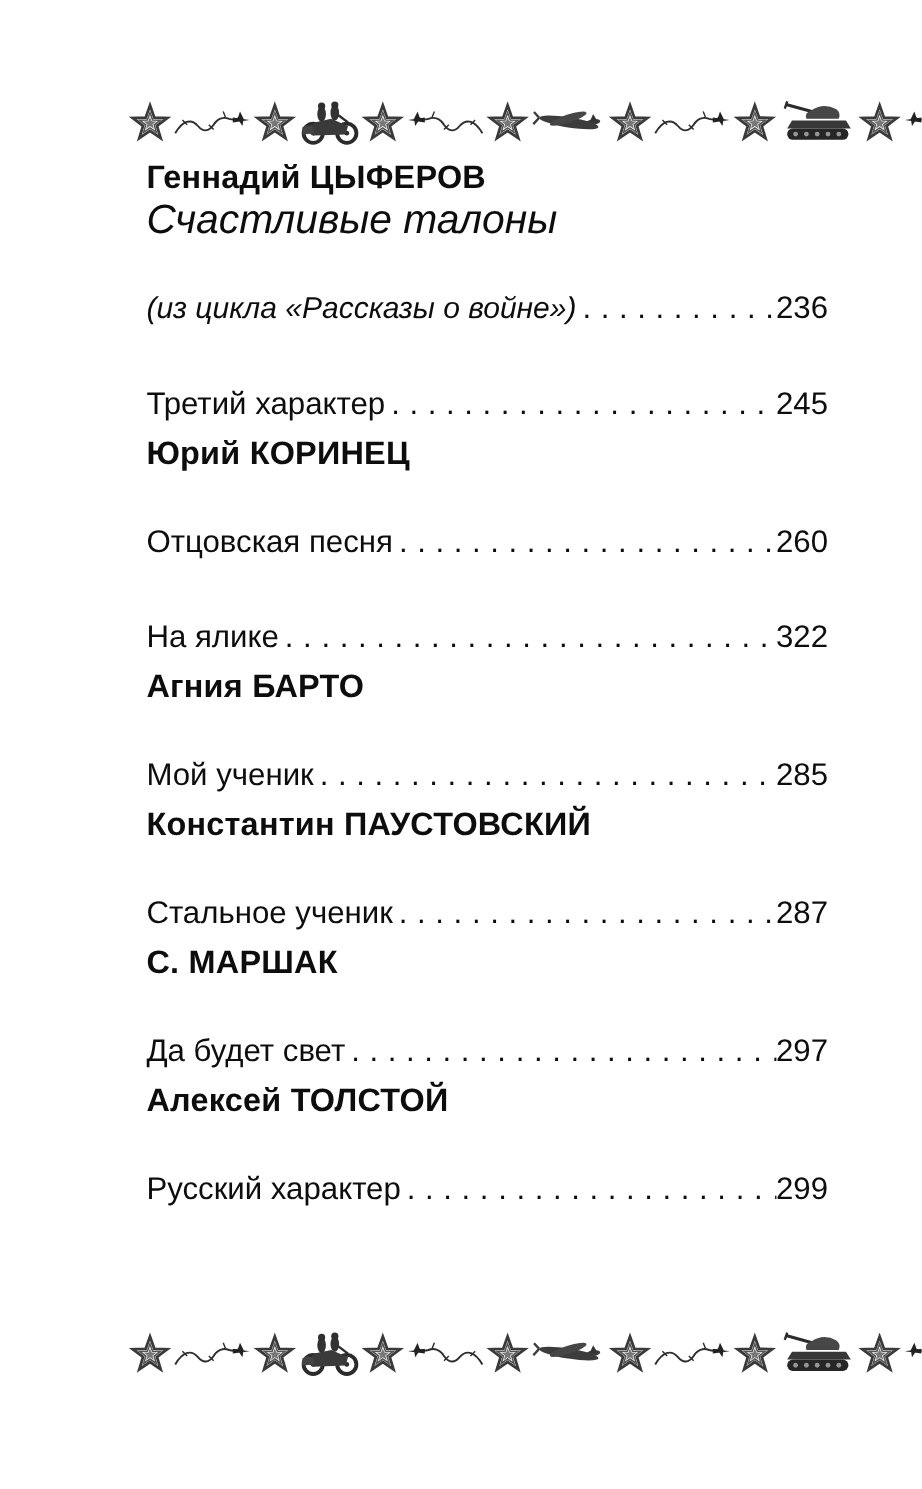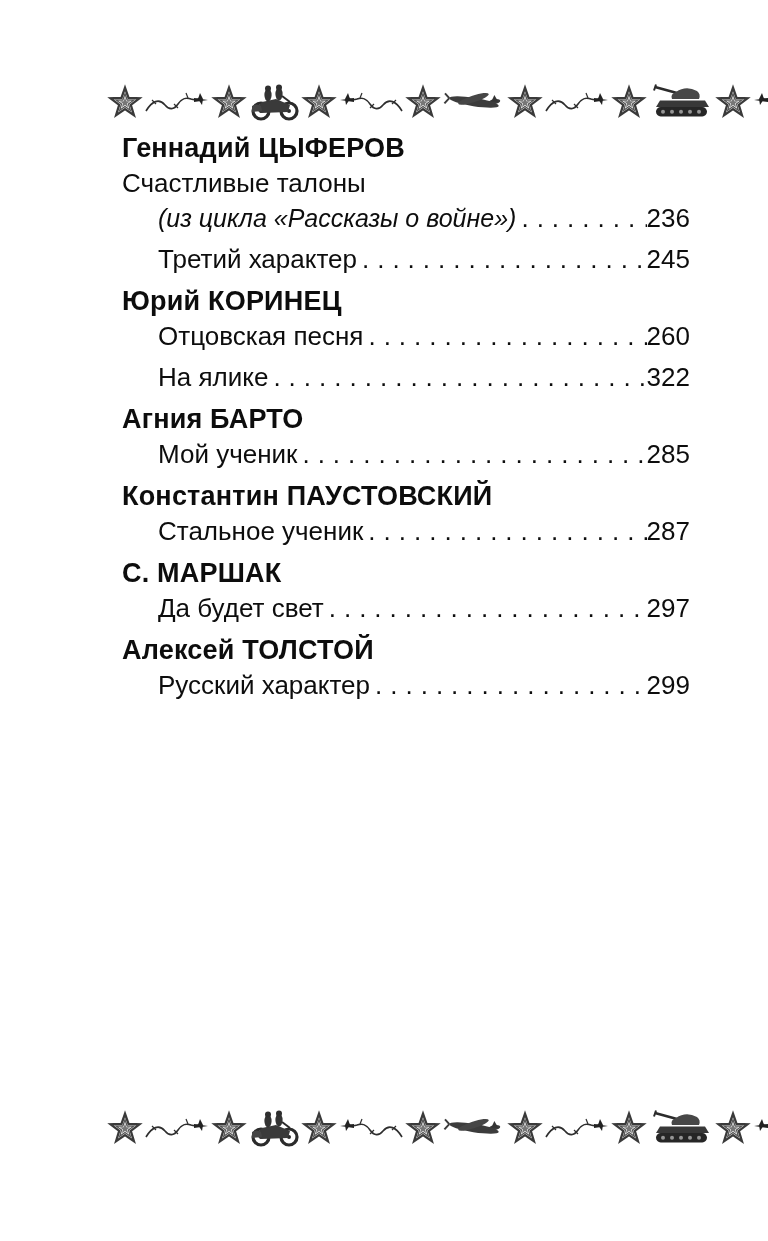--- a/index.html
+++ b/index.html
@@ -16,31 +16,31 @@
     display:flex;align-items:center;justify-content:space-between;
   }
   .strip-top{top:80px;}
   .strip-bottom{top:1106px;}
   .orn{display:block;flex:0 0 auto;}
 
   
   .content{position:absolute;left:122px;top:130px;width:568px;}
   .entry{margin-bottom:6px;}
   .author{font-weight:700;font-size:27px;line-height:36px;letter-spacing:.2px;white-space:nowrap;}
-  .tline{font-size:26px;line-height:35px;white-space:nowrap;}
+  .tline{font-size:34px;line-height:35px;white-space:nowrap;font-style:italic;}
   .tline:empty{display:none;}
   .row{display:flex;align-items:baseline;font-size:26px;line-height:35px;}
-  .row .t{white-space:nowrap;flex:0 0 auto;margin-left:36px;}
+  .row .t{white-space:nowrap;flex:0 0 auto;}
   .row .t.italic{font-style:italic;font-size:25px;}
   .dots{flex:1 1 auto;overflow:hidden;white-space:nowrap;margin-left:5px;}
   .dots::after{
     content:"..........................................................................";
     letter-spacing:8px;font-style:normal;font-size:26px;
   }
-  .pg{flex:0 0 auto;white-space:nowrap;text-align:right;}
+  .pg{flex:0 0 auto;white-space:nowrap;text-align:right;margin-top:38px;}
 </style>
 </head>
 <body>
 
 <svg width="0" height="0" style="position:absolute" aria-hidden="true">
   <defs>
     <g id="sym-star" stroke="#3a3a3a" fill="none">
       <polygon stroke-width="2.4" points="20,5 23.8,15.8 35.2,16.1 26.1,23 29.4,33.9 20,27.4 10.6,33.9 13.9,23 4.8,16.1 16.2,15.8"></polygon>
       <polygon stroke-width="1.4" stroke="#555" points="20,11.4 22.3,17.9 29.1,18.1 23.7,22.2 25.6,28.7 20,24.8 14.4,28.7 16.3,22.2 10.9,18.1 17.7,17.9"></polygon>
       <polygon stroke-width="1" fill="#777" stroke="none" points="20,15.2 21.4,19.1 25.5,19.2 22.2,21.7 23.4,25.6 20,23.2 16.6,25.6 17.8,21.7 14.5,19.2 18.6,19.1"></polygon>

